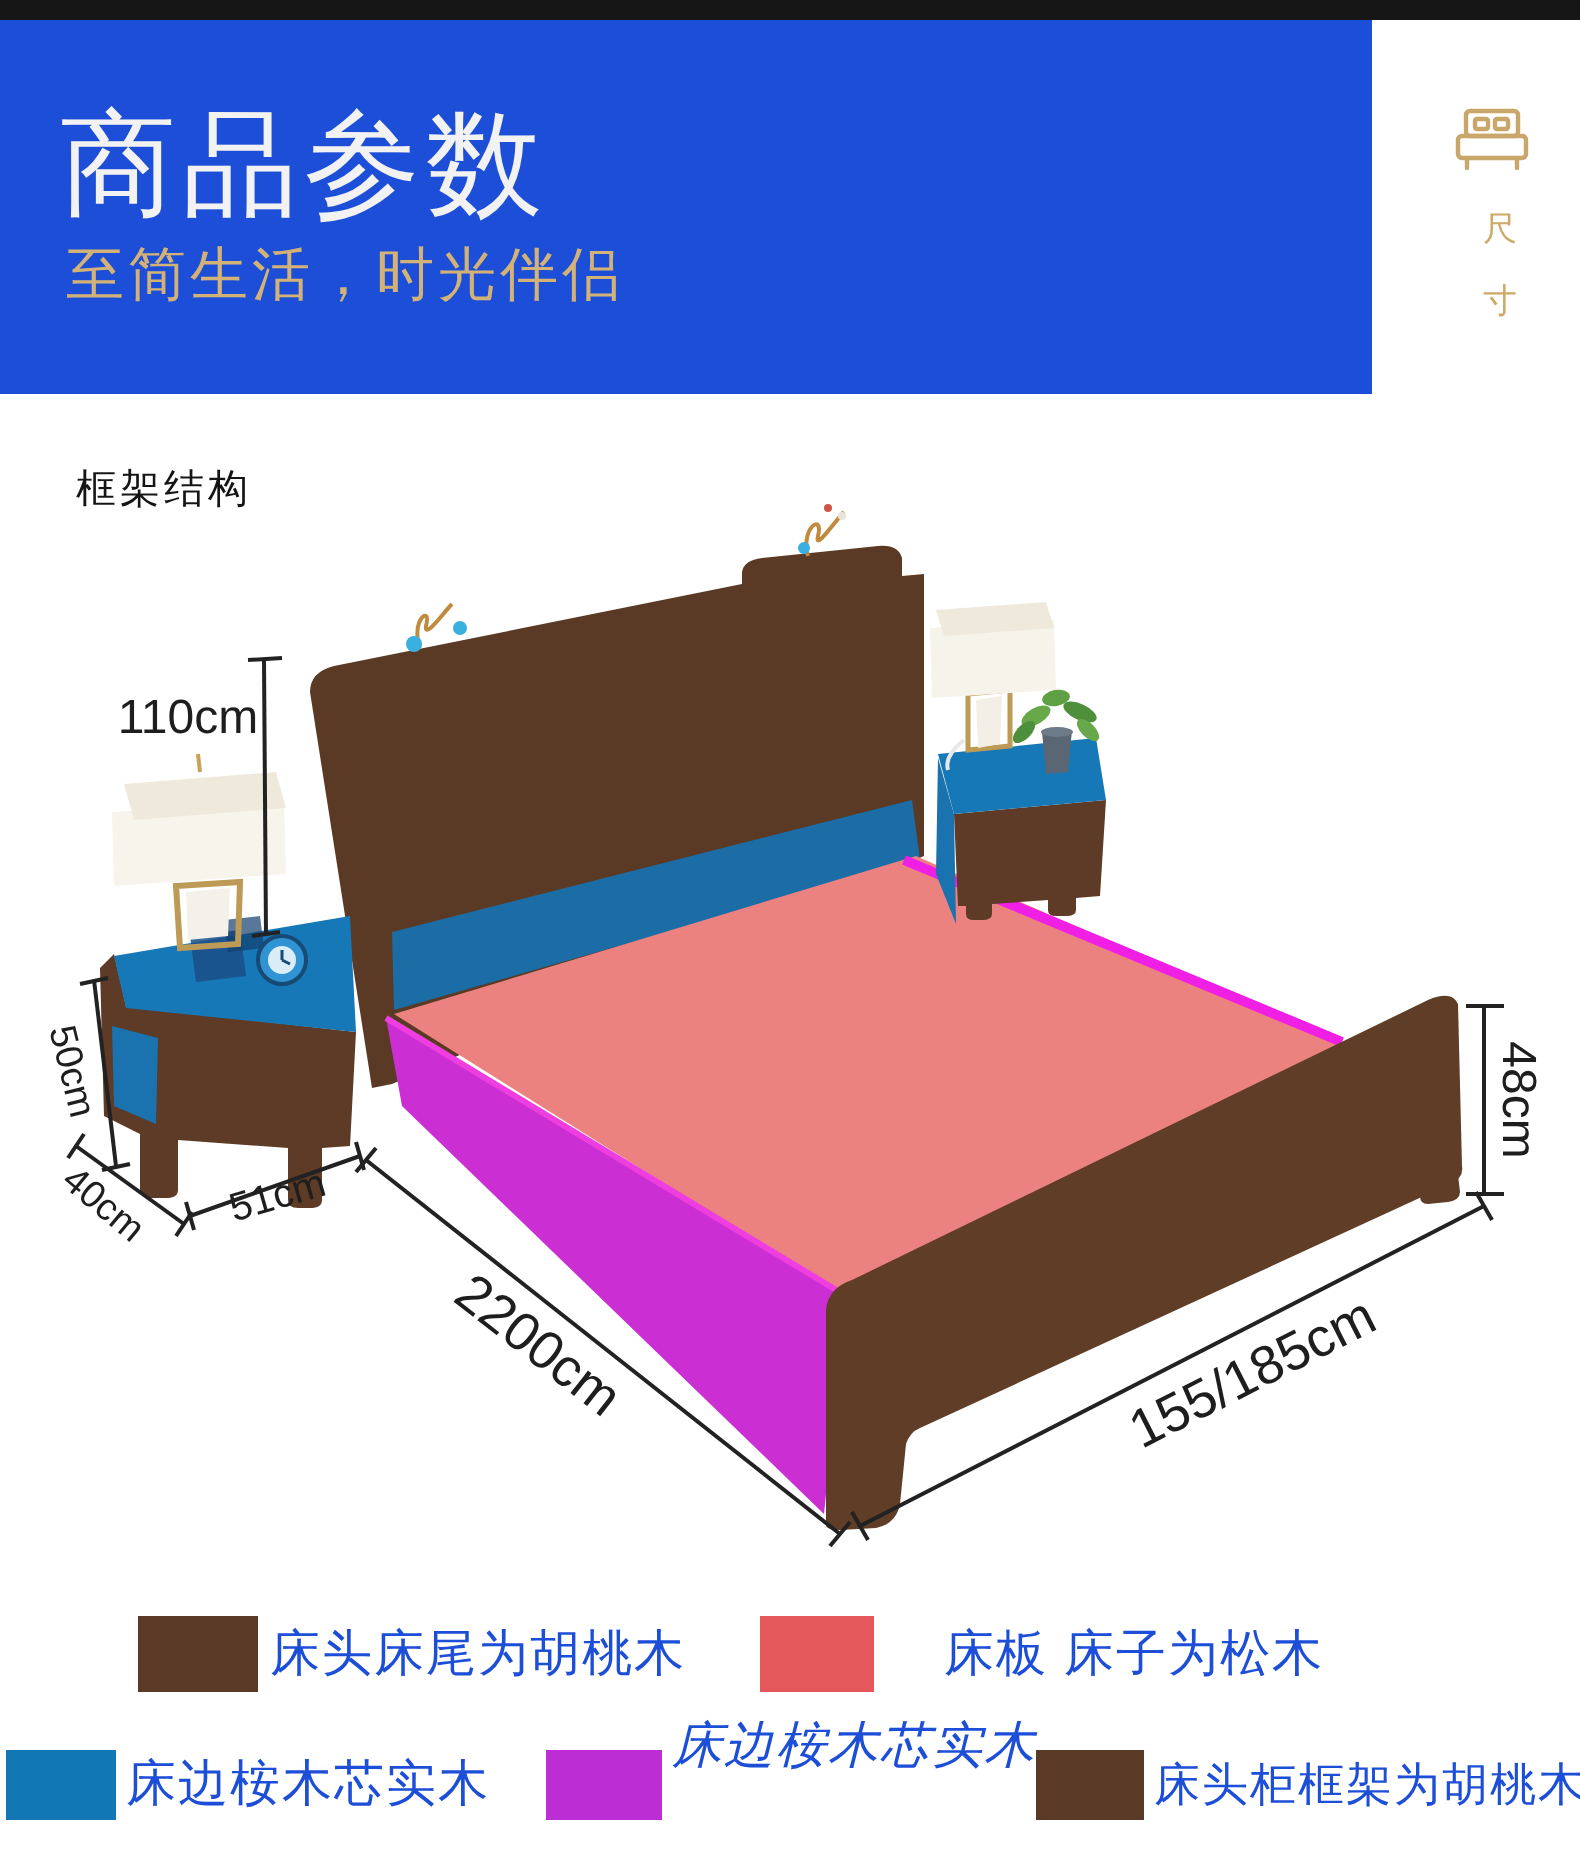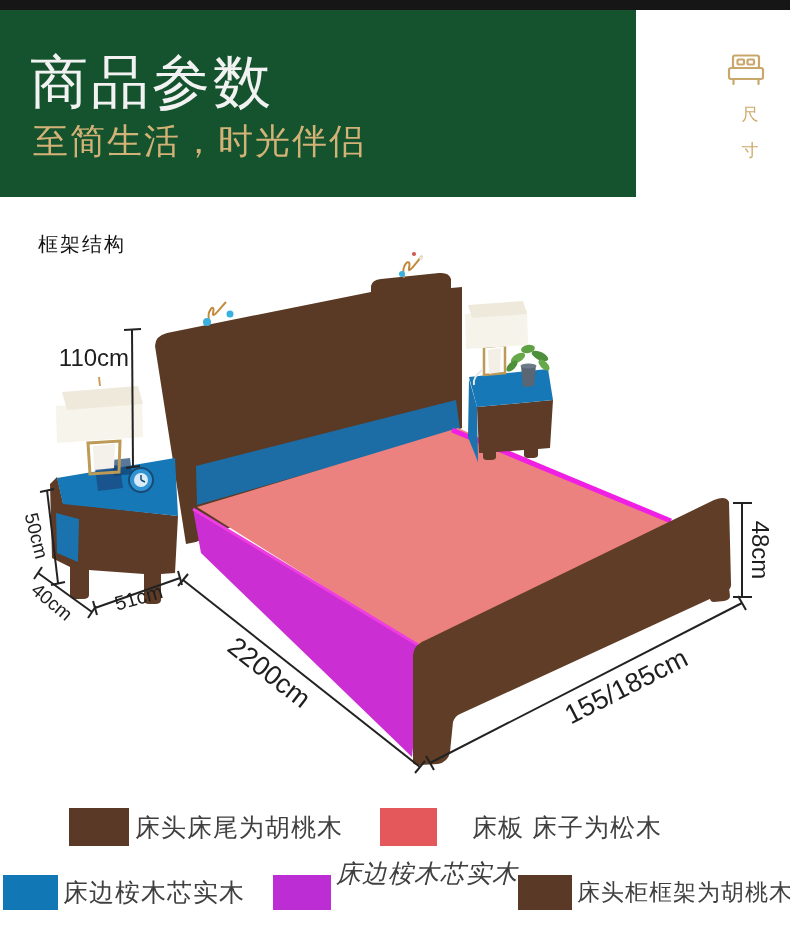--- a/index.html
+++ b/index.html
@@ -1,36 +1,36 @@
 <!DOCTYPE html>
 <html><head>
 <meta charset="utf-8">
 <style>
   html,body{margin:0;padding:0;background:#fff;}
   #page{position:relative;width:790px;height:932px;background:#ffffff;overflow:hidden;
         font-family:"Liberation Sans","DejaVu Sans",sans-serif;}
   .abs{position:absolute;}
   
-  #header{position:absolute;left:0;top:0;width:636px;height:197px;background:#14532d;}
+  #header{position:absolute;left:0;top:0;width:686px;height:197px;background:#1d4ed8;}
   #header-topstrip{position:absolute;left:0;top:0;width:790px;height:10px;background:#161616;}
   #header-title{position:absolute;left:30px;top:44px;font-family:"Liberation Serif","DejaVu Serif",serif;
         font-size:58px;color:#f2f2f2;letter-spacing:3px;white-space:nowrap;}
   #header-subtitle{position:absolute;left:33px;top:118px;font-family:"Liberation Serif","DejaVu Serif",serif;
-        font-size:35px;color:#d3b277;letter-spacing:2px;white-space:nowrap;}
+        font-size:29px;color:#d3b277;letter-spacing:2px;white-space:nowrap;}
   #size-chars{position:absolute;left:738px;top:97px;width:24px;text-align:center;
         font-family:"Liberation Serif","DejaVu Serif",serif;font-size:17px;line-height:36px;color:#cda968;}
   
   #section-heading{position:absolute;left:38px;top:231px;font-size:20px;color:#151515;
         letter-spacing:2px;font-weight:500;}
   
   #diagram{position:absolute;left:0;top:210px;width:790px;height:600px;}
   svg text{font-family:"Liberation Sans","DejaVu Sans",sans-serif;fill:#1e1e1e;}
   
   .legend-swatch{position:absolute;}
-  .legend-label{position:absolute;font-size:25px;color:#404040;letter-spacing:1px;white-space:nowrap;text-align:right;}
+  .legend-label{position:absolute;font-size:25px;color:#1d4ed8;letter-spacing:1px;white-space:nowrap;text-align:right;}
 </style>
 </head>
 <body>
 
 <div id="page">
 
   <div id="header">
     <div id="header-topstrip"></div>
     <div id="header-title">商品参数</div>
     <div id="header-subtitle">至简生活，时光伴侣</div>

